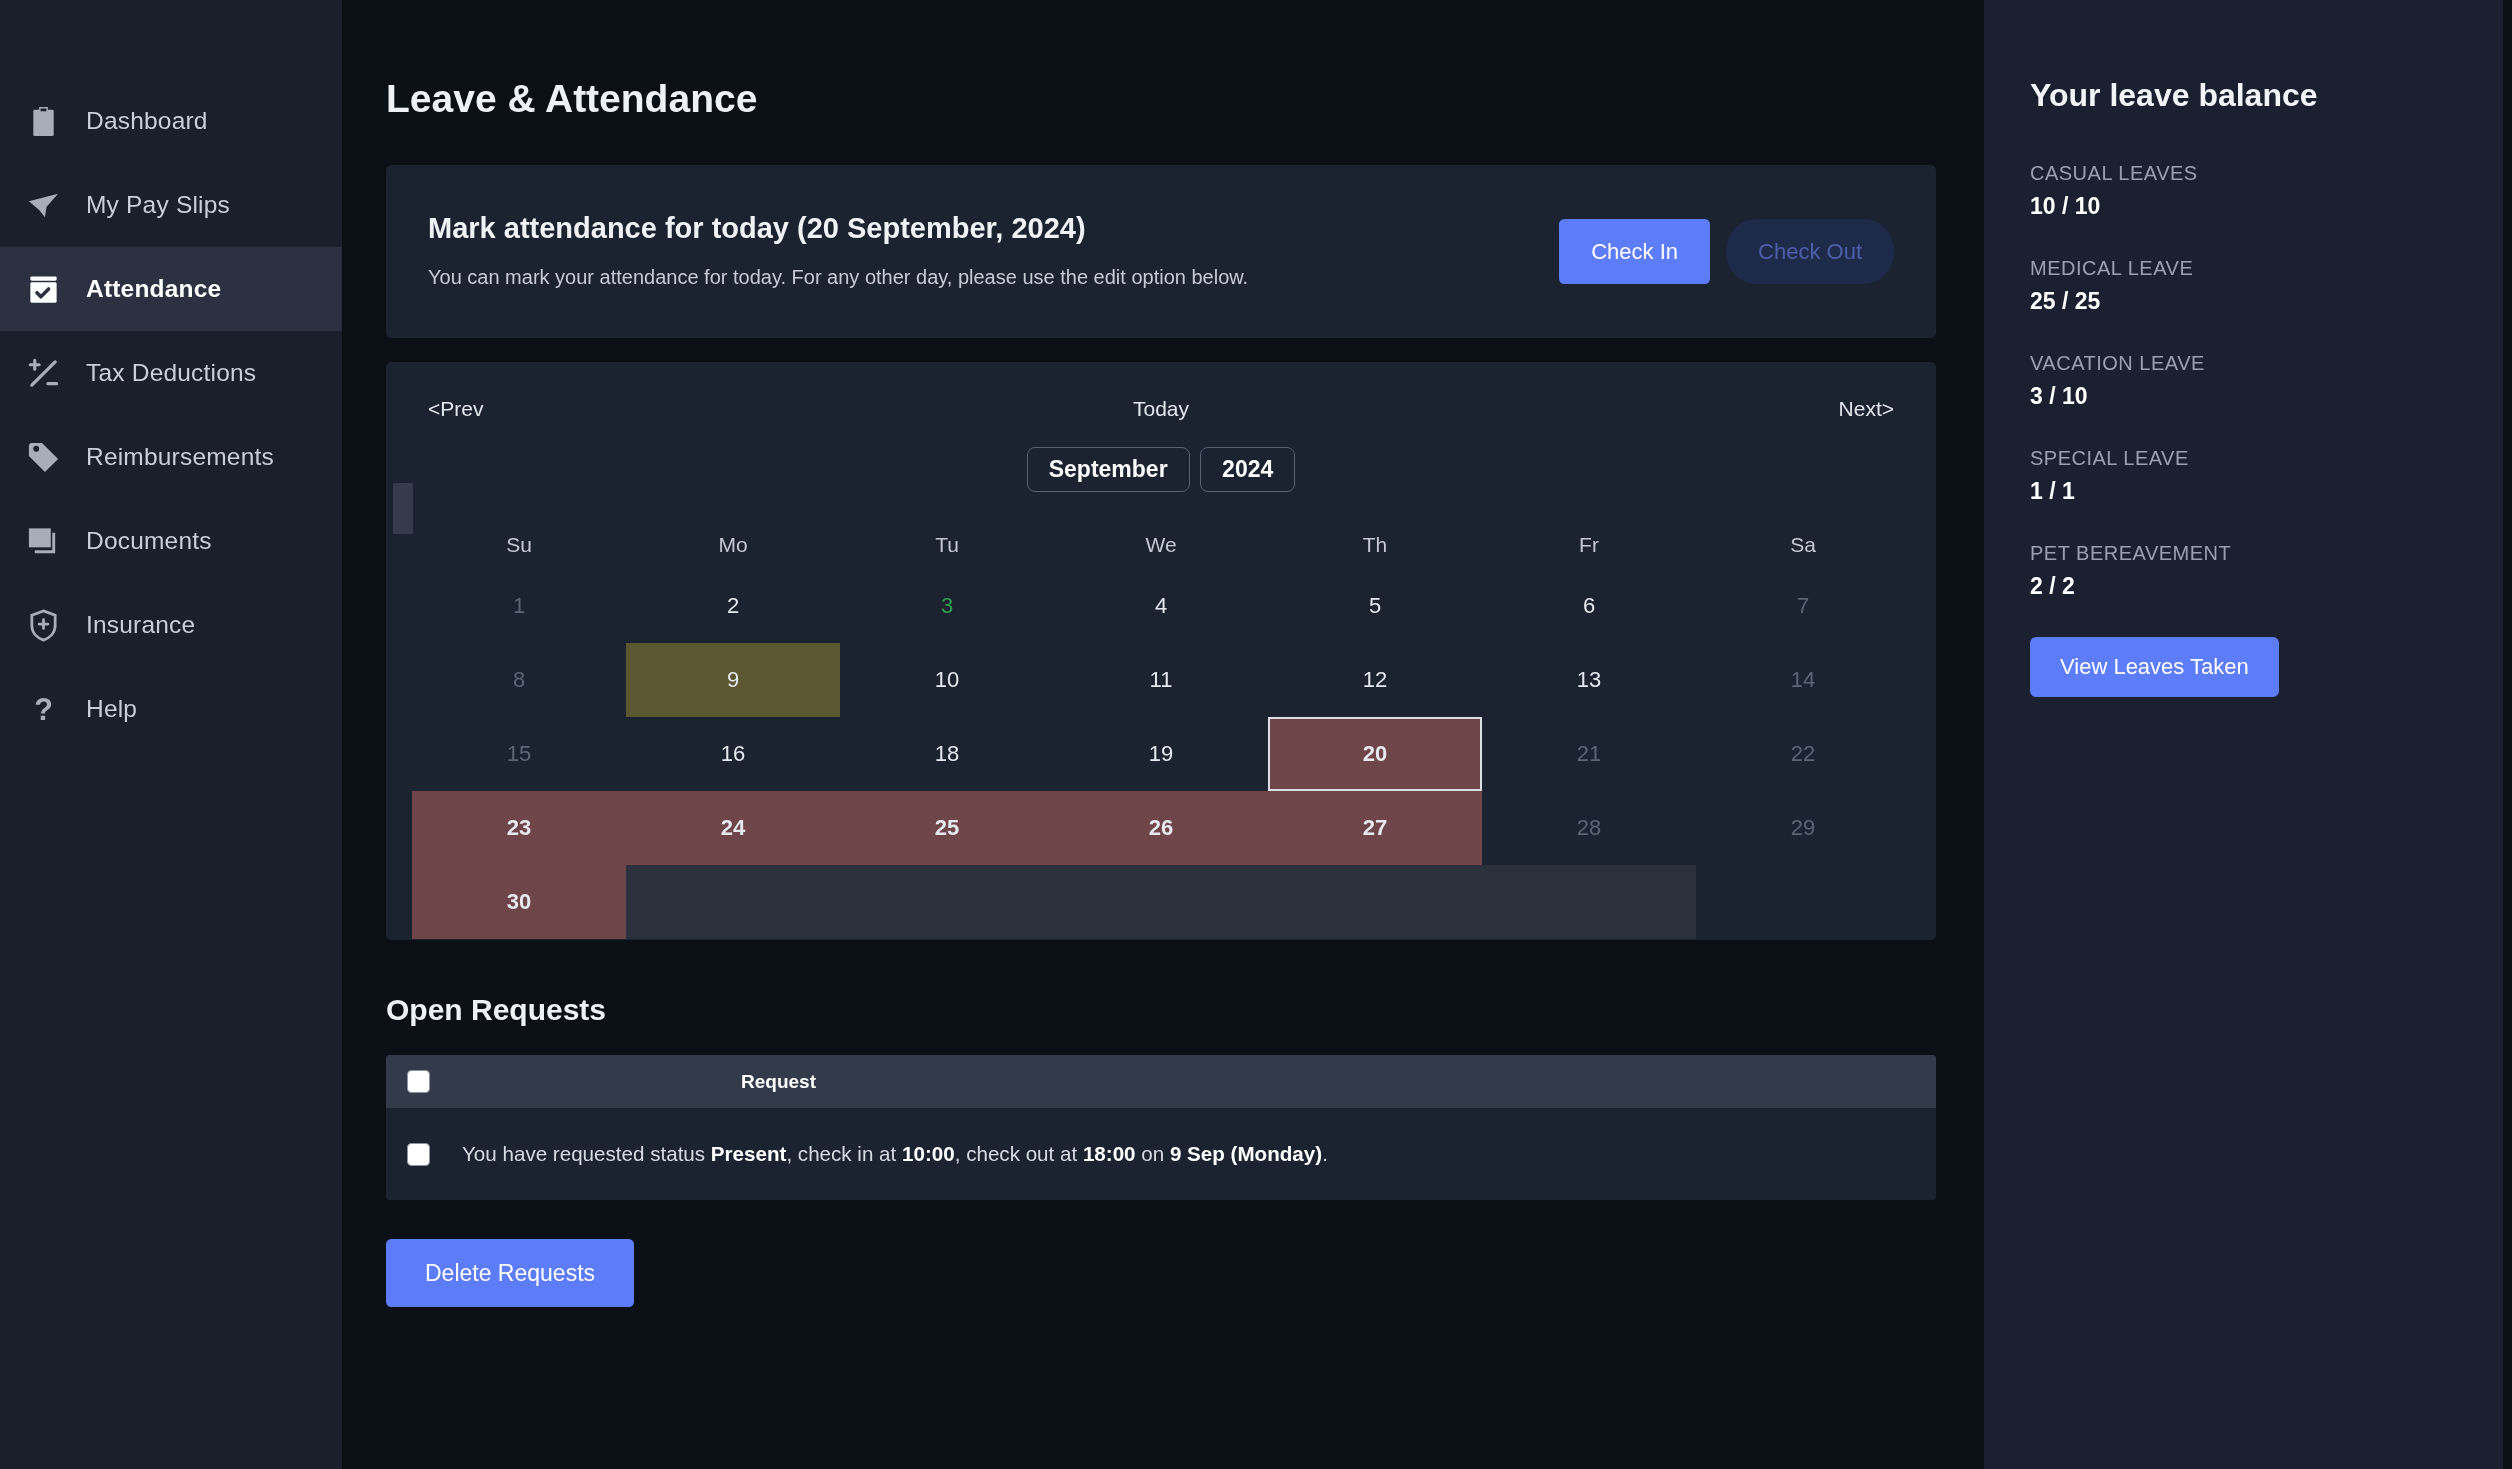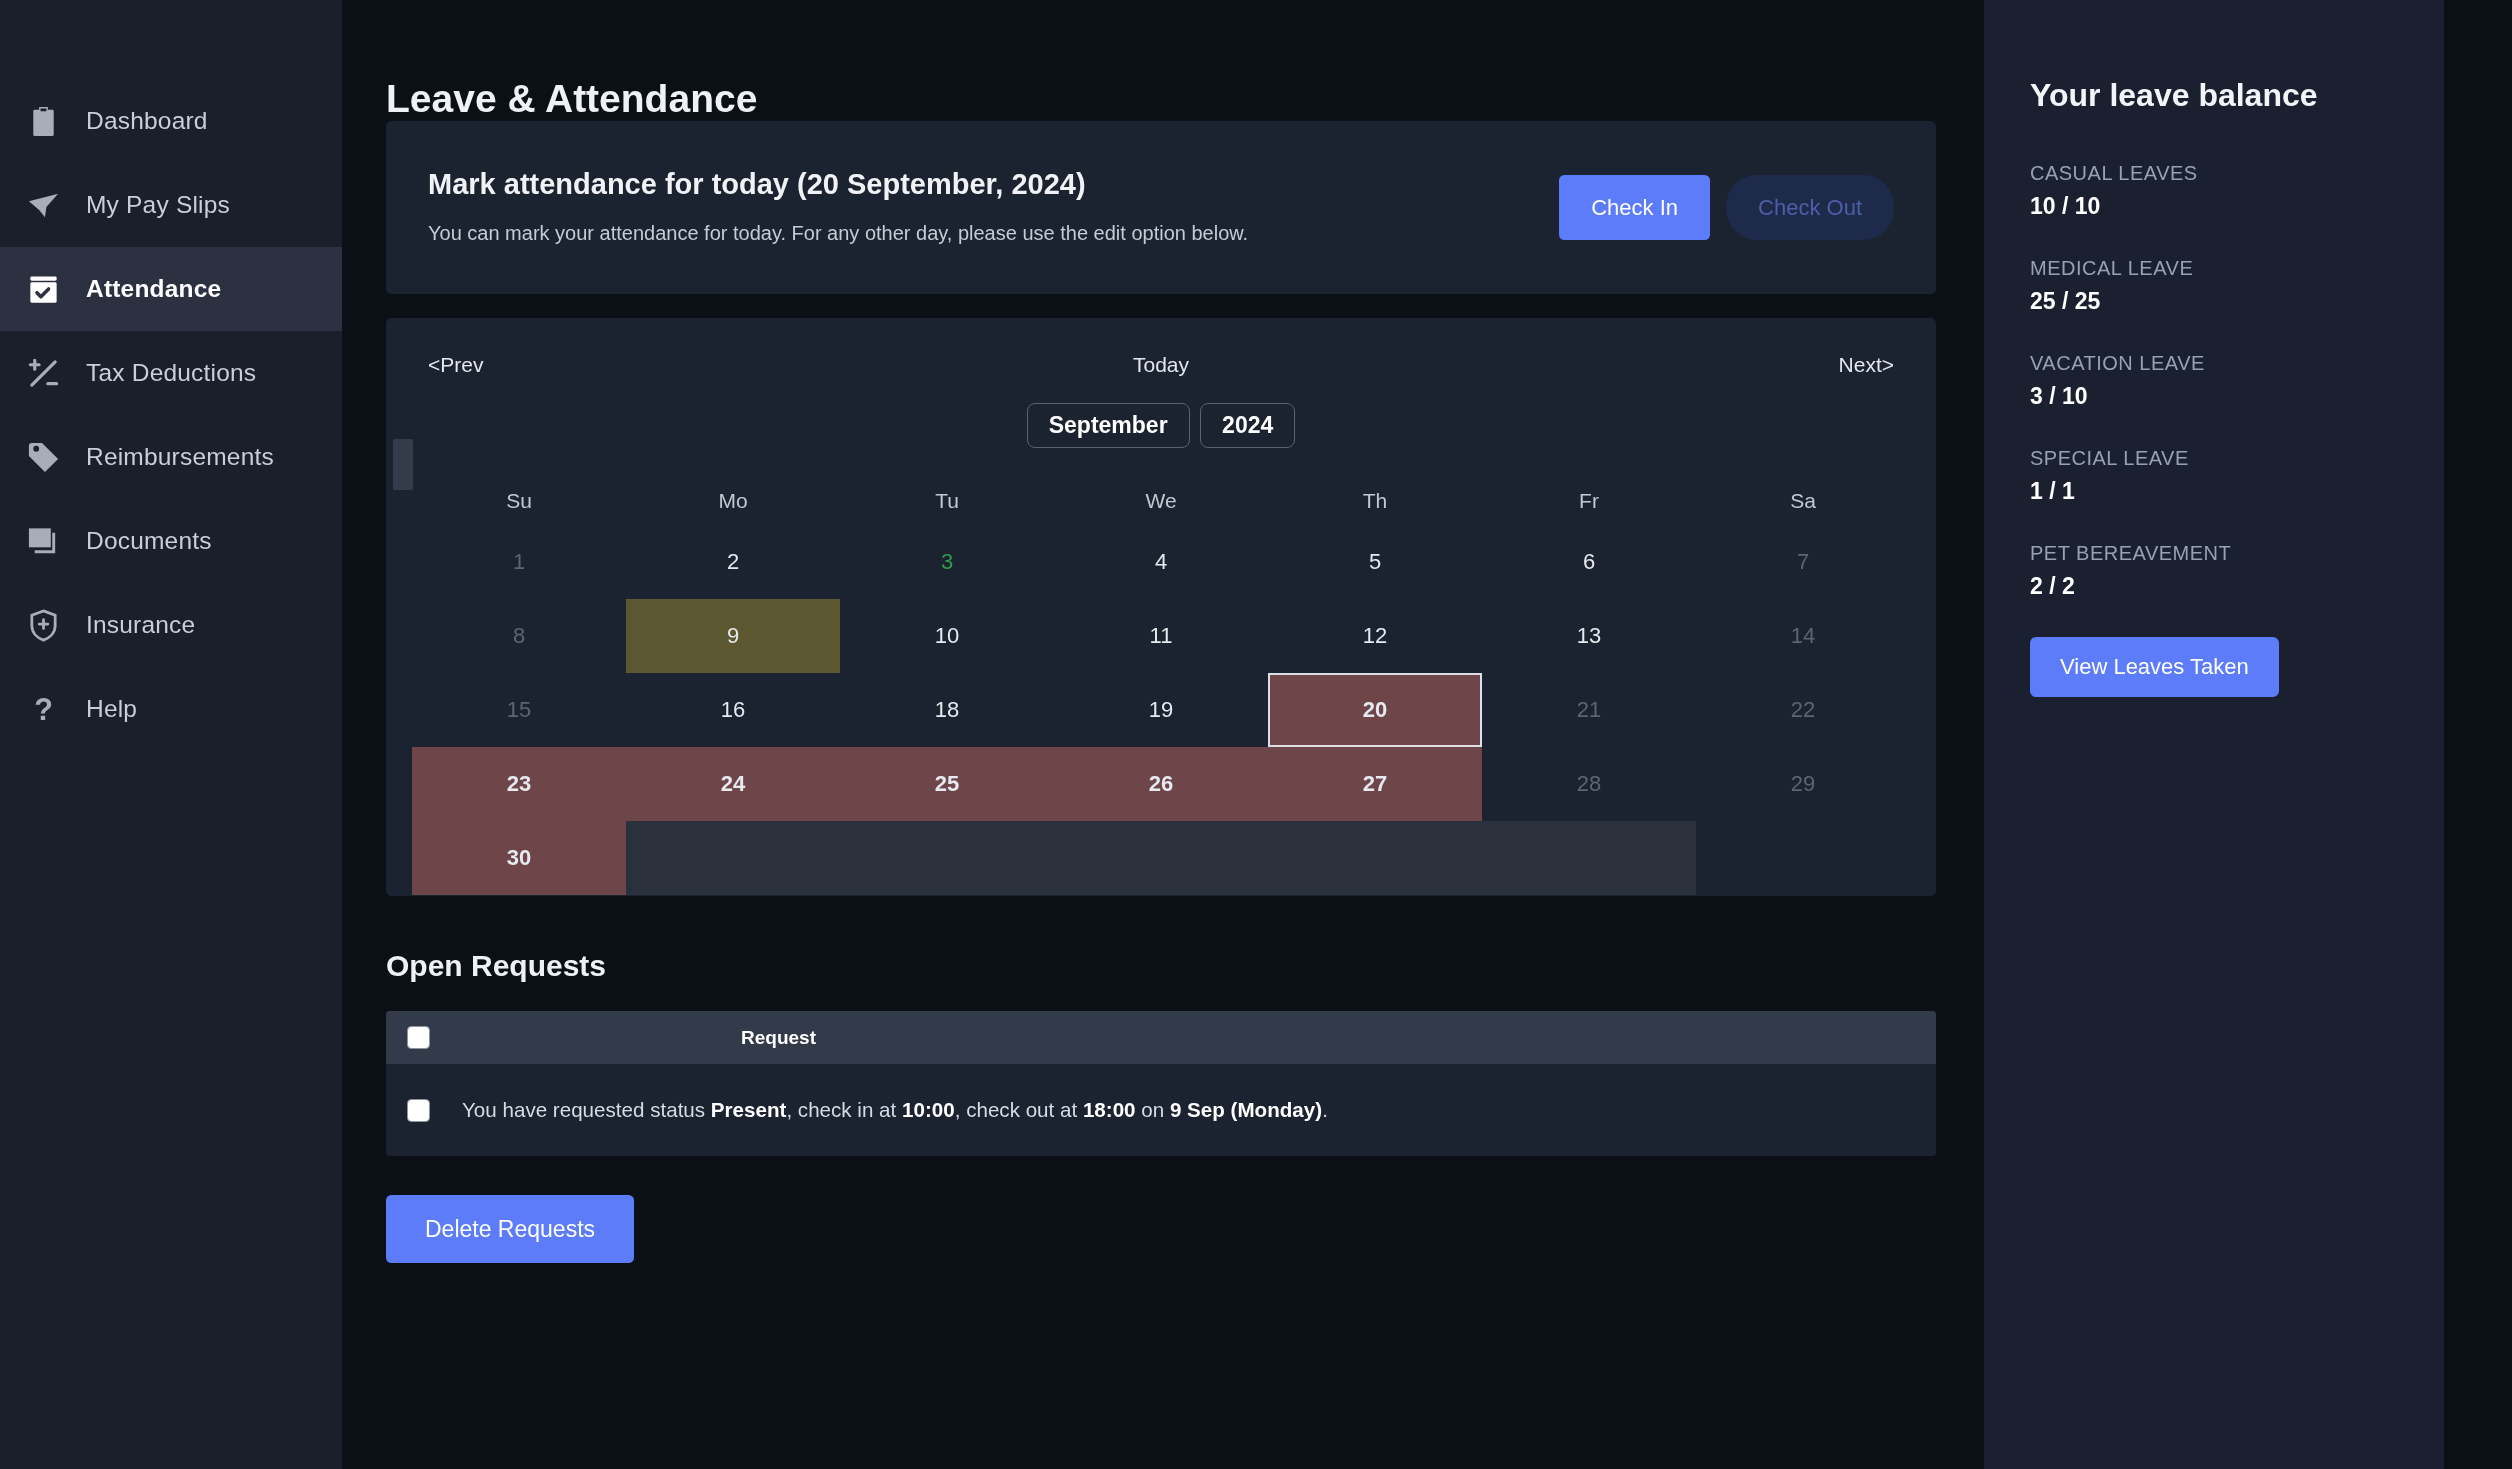--- a/index.html
+++ b/index.html
@@ -52,20 +52,21 @@
     font-size: 39px; font-weight: bold; color: #eef1f5;
     margin-top: 77px;
   }
 
   
   .card {
     background: #1b2230;
     border-radius: 5.3px;
   }
   .attendance-card {
+    margin-top: 44px;
     height: 173px;
     display: flex; align-items: center;
     padding: 0 42px 0 42px;
     justify-content: space-between;
   }
   .att-left { max-width: 1034px; }
   .att-title {
     font-size: 29px; font-weight: bold; color: #f0f2f6;
     margin-bottom: 17.5px;
   }
@@ -190,21 +191,21 @@
     border: 0.9px solid #8d93a1;
     border-radius: 4.4px;
     flex-shrink: 0;
     cursor: pointer;
   }
   .delete-wrap { margin-top: 39px; }
   .btn-delete { height: 68px; padding: 0 39px; font-size: 23px; }
 
   
   .rightpanel {
-    width: 460px; height: 1470px;
+    width: 519px; height: 1470px;
     background: #1a2030;
     padding: 77px 0 0 46px;
     flex-shrink: 0;
   }
   .rp-title {
     font-size: 32px; font-weight: bold; color: #f2f4f8;
     margin-bottom: 48px;
   }
   .lv-block { margin-bottom: 37px; }
   .lv-name {

